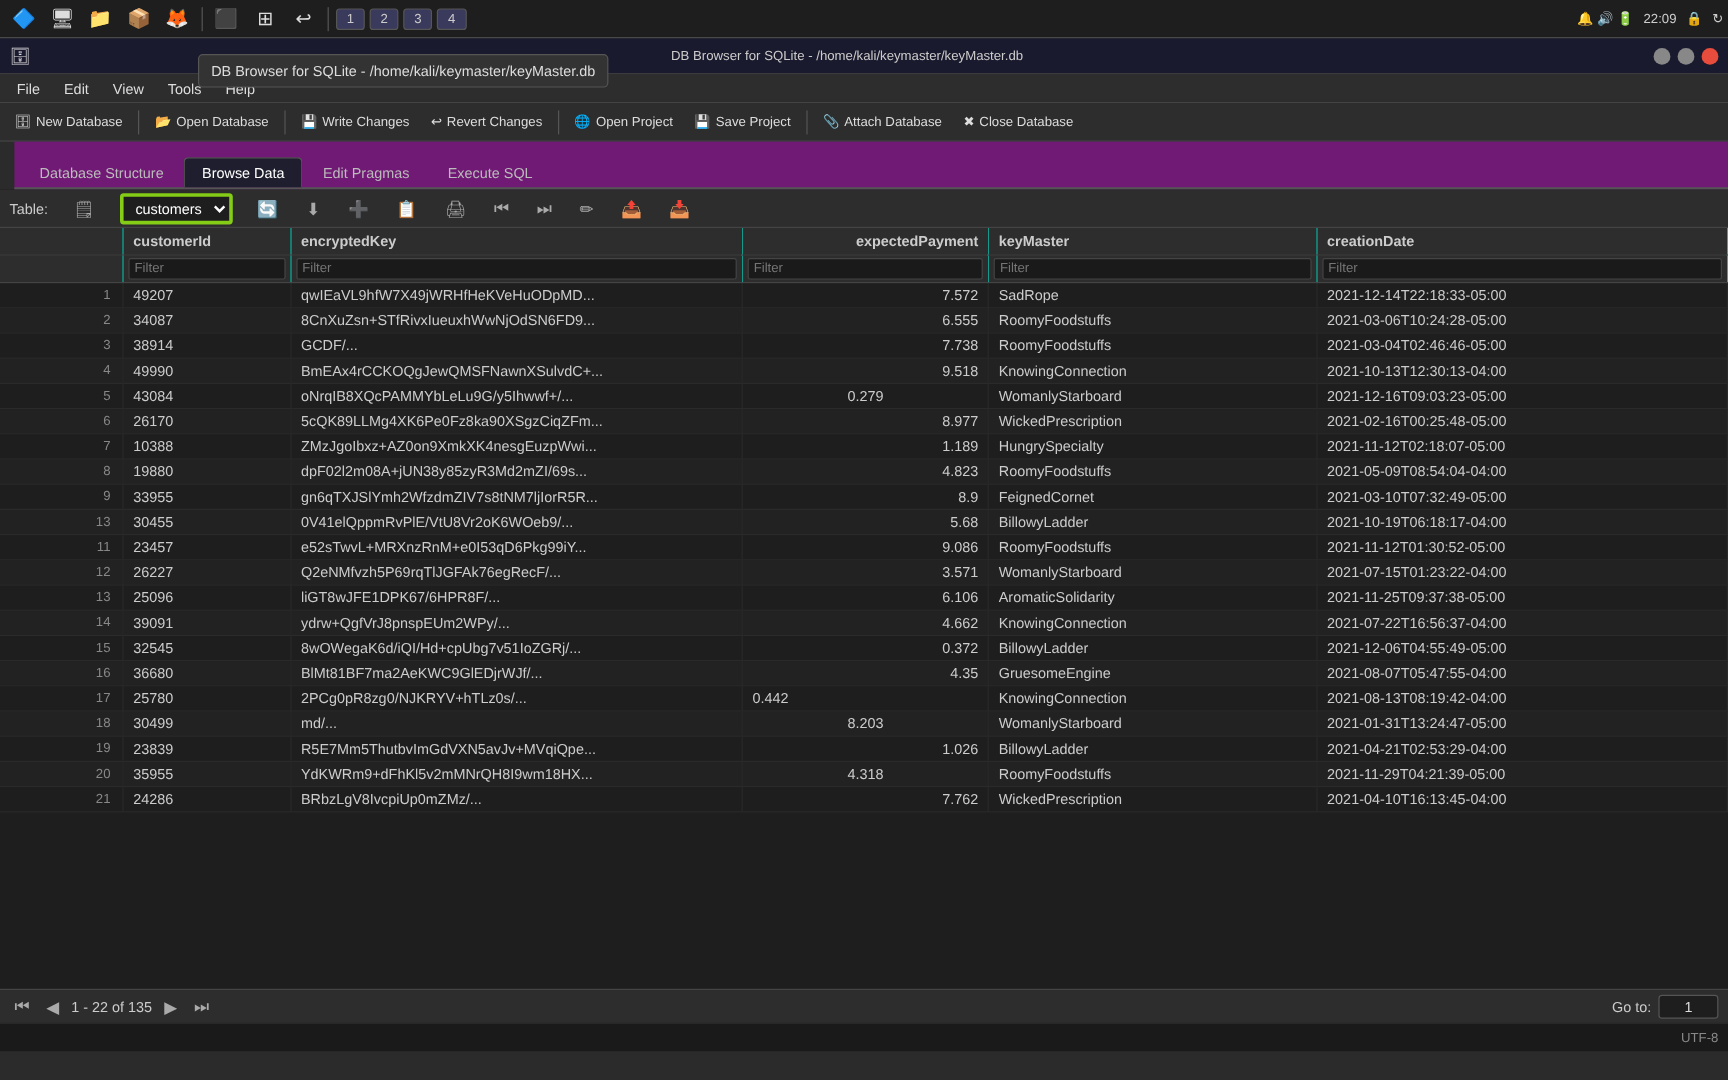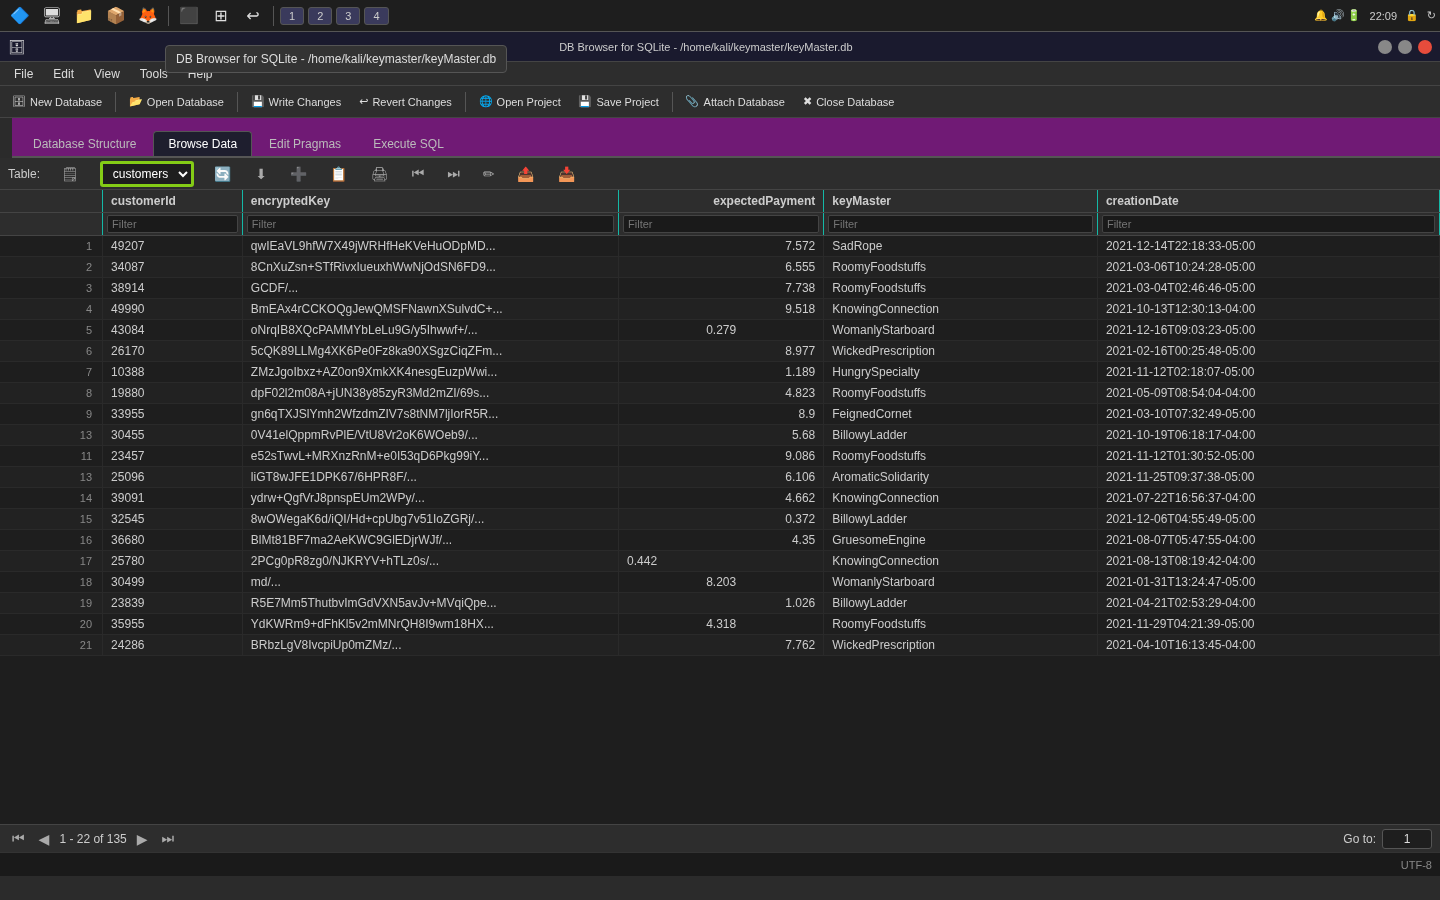--- a/index.html
+++ b/index.html
@@ -449,20 +449,28 @@
     </tr>
           <tr>
       <td>11</td>
       <td>23457</td>
       <td title="e52sTwvL+MRXnzRnM+e0I53qD6Pkg99iY...">e52sTwvL+MRXnzRnM+e0I53qD6Pkg99iY...</td>
       <td style="text-align:right">9.086</td>
       <td>RoomyFoodstuffs</td>
       <td>2021-11-12T01:30:52-05:00</td>
     </tr>
           <tr>
+      <td>12</td>
+      <td>26227</td>
+      <td title="Q2eNMfvzh5P69rqTlJGFAk76egRecF/...">Q2eNMfvzh5P69rqTlJGFAk76egRecF/...</td>
+      <td style="text-align:right">3.571</td>
+      <td>WomanlyStarboard</td>
+      <td>2021-07-15T01:23:22-04:00</td>
+    </tr>
+          <tr>
       <td>13</td>
       <td>25096</td>
       <td title="liGT8wJFE1DPK67/6HPR8F/...">liGT8wJFE1DPK67/6HPR8F/...</td>
       <td style="text-align:right">6.106</td>
       <td>AromaticSolidarity</td>
       <td>2021-11-25T09:37:38-05:00</td>
     </tr>
           <tr>
       <td>14</td>
       <td>39091</td>

